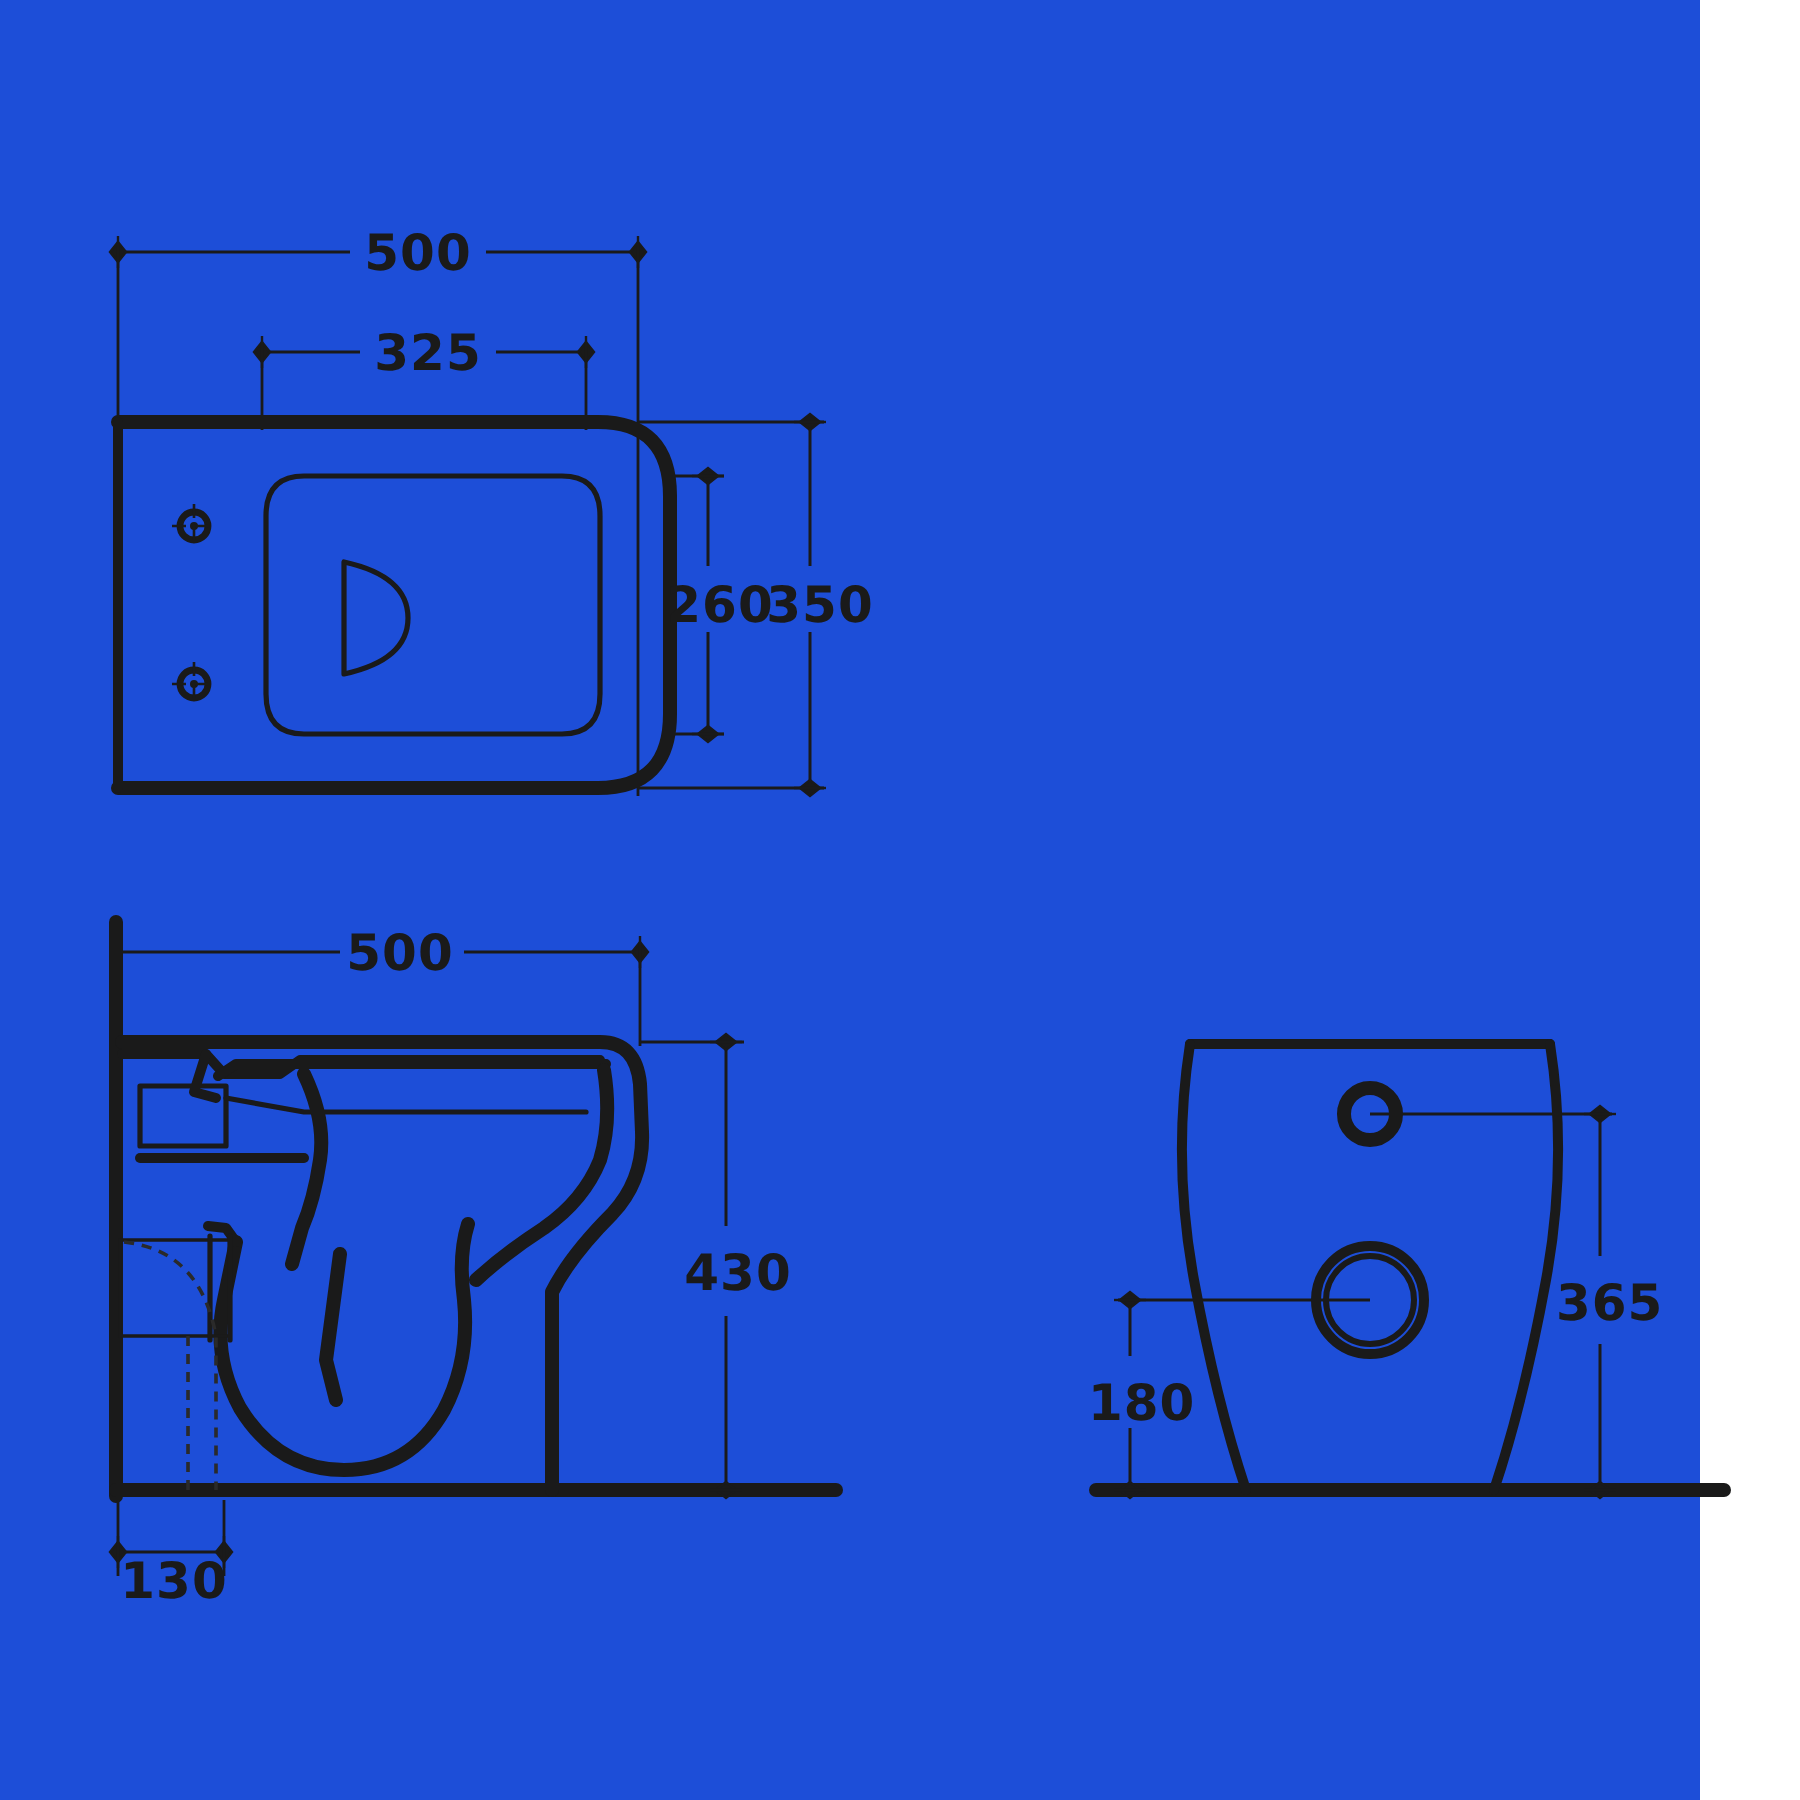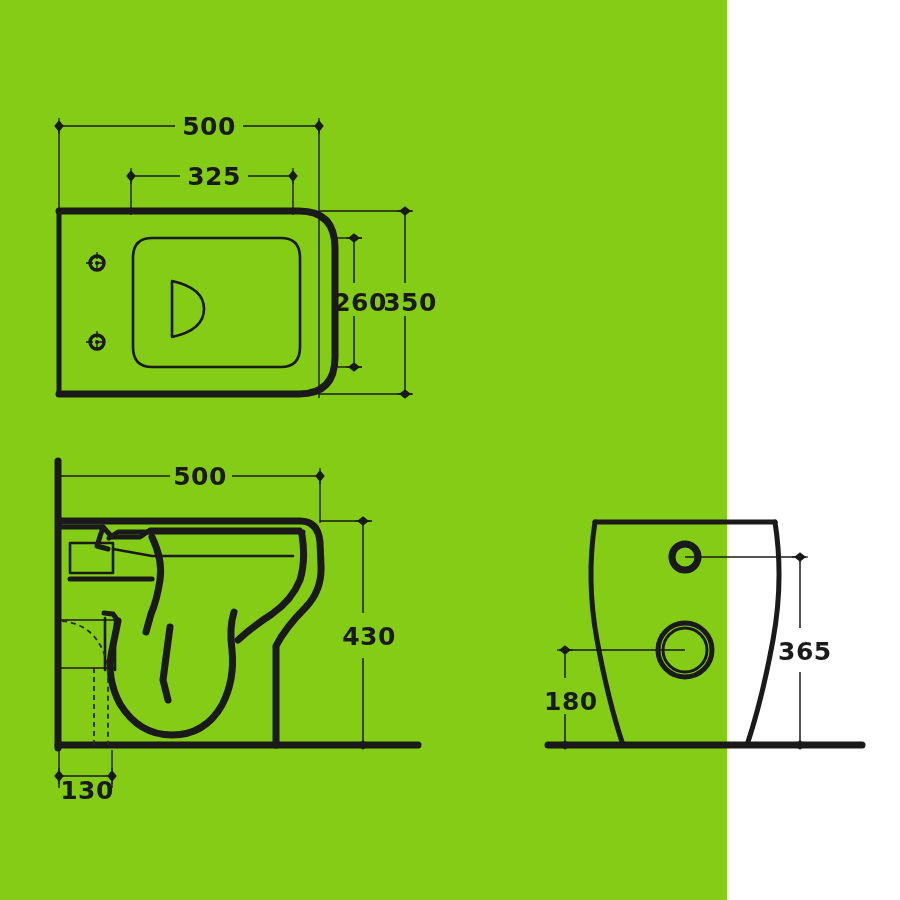--- a/index.html
+++ b/index.html
@@ -8,23 +8,23 @@
     background: #ffffff;
   }
   body {
     width: 900px;
     height: 900px;
     font-family: "DejaVu Sans", sans-serif;
     overflow: hidden;
   }
   #drawing-root {
     position: relative;
-    width: 727px;
+    width: 850px;
     height: 900px;
-    background: #84cc16;
+    background: #1d4ed8;
   }
   svg.sheet {
     display: block;
     width: 900px;
     height: 900px;
   }
   .obj-outline {
     fill: none;
     stroke: #1a1a1a;
     stroke-linecap: round;

